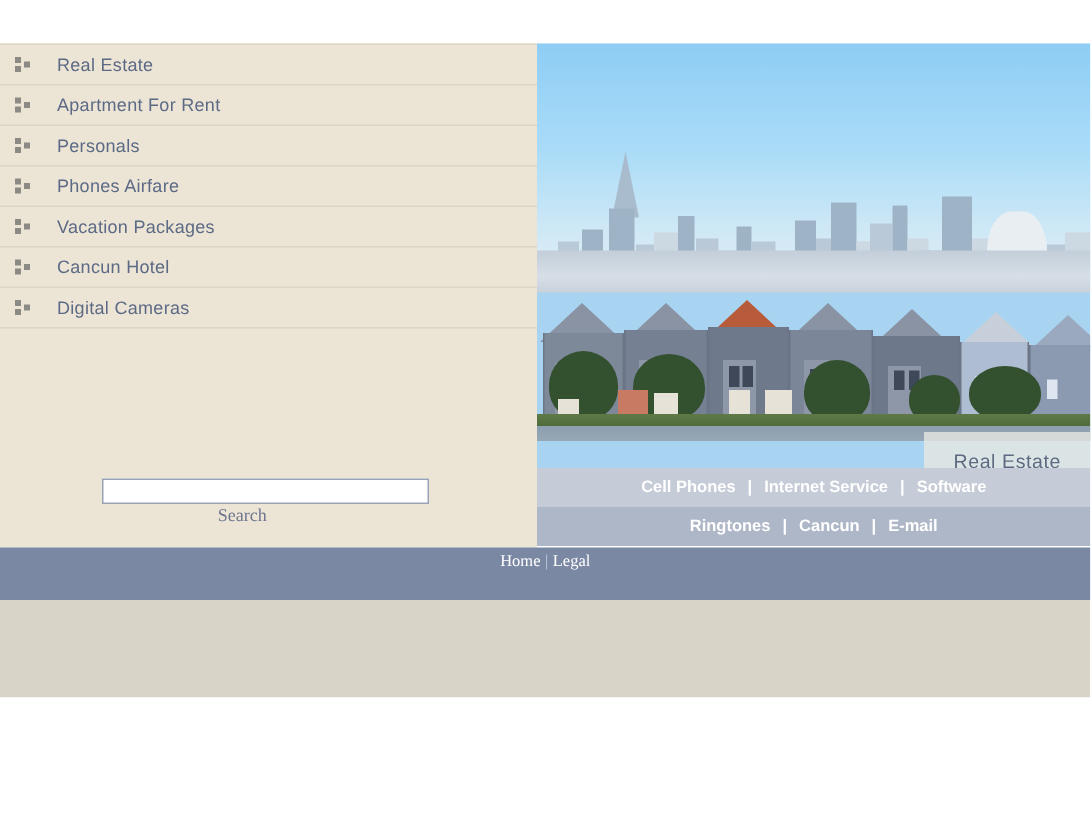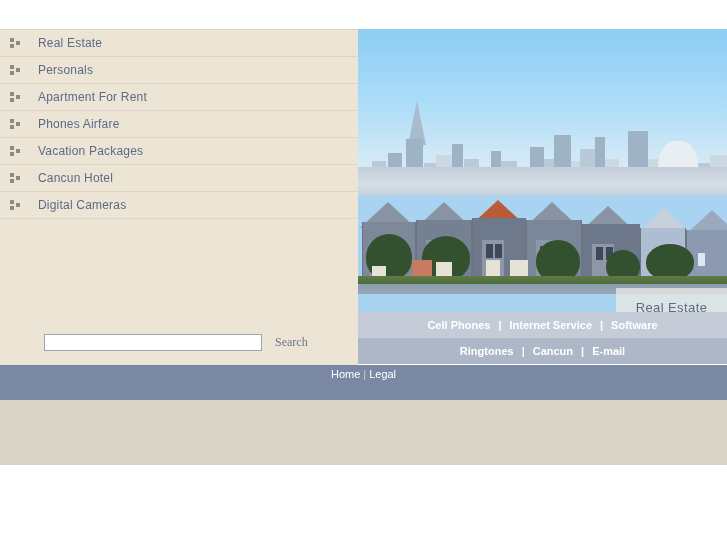--- a/index.html
+++ b/index.html
@@ -80,20 +80,21 @@
 
   
   .search-row {
     position: absolute;
     left: 0;
     top: 290px;
     width: 310px;
     height: 46px;
     display: flex;
     align-items: center;
+    flex-direction: column;
   }
   .search-input {
     margin-left: 44px;
     width: 218px;
     height: 17px;
     background: #ffffff;
     border: 1px solid #9aa3b5;
     font-size: 11px;
     color: #333;
     padding: 0 3px;
@@ -261,21 +262,21 @@
     padding-top: 7px;
     font-size: 9px;
     color: #a7b0c3;
     letter-spacing: 0.7px;
     font-family: "Liberation Sans", sans-serif;
   }
   .footer-links {
     margin-top: 3px;
     font-size: 11px;
     color: #ffffff;
-    font-family: Liberation Sans, sans-serif;
+    font-family: Liberation Serif, serif;
   }
   .footer-links a {
     color: #ffffff;
     text-decoration: none;
     cursor: pointer;
   }
   .footer-links .sep { color: #c3cad8; margin: 0 3px; }
 
   .bottom-band {
     position: absolute;
@@ -307,30 +308,30 @@
           </span>
         <span class="nav-label">Real Estate</span>
       </div>
 
       <div class="nav-item">
         <span class="bullet-icon">
             <i class="s1"></i>
             <i class="s2"></i>
             <i class="s3"></i>
           </span>
+        <span class="nav-label">Apartment For Rent</span>
+      </div>
+
+      <div class="nav-item">
+        <span class="bullet-icon">
+            <i class="s1"></i>
+            <i class="s2"></i>
+            <i class="s3"></i>
+          </span>
         <span class="nav-label">Personals</span>
-      </div>
-
-      <div class="nav-item">
-        <span class="bullet-icon">
-            <i class="s1"></i>
-            <i class="s2"></i>
-            <i class="s3"></i>
-          </span>
-        <span class="nav-label">Apartment For Rent</span>
       </div>
 
       <div class="nav-item">
         <span class="bullet-icon">
             <i class="s1"></i>
             <i class="s2"></i>
             <i class="s3"></i>
           </span>
         <span class="nav-label">Phones Airfare</span>
       </div>

